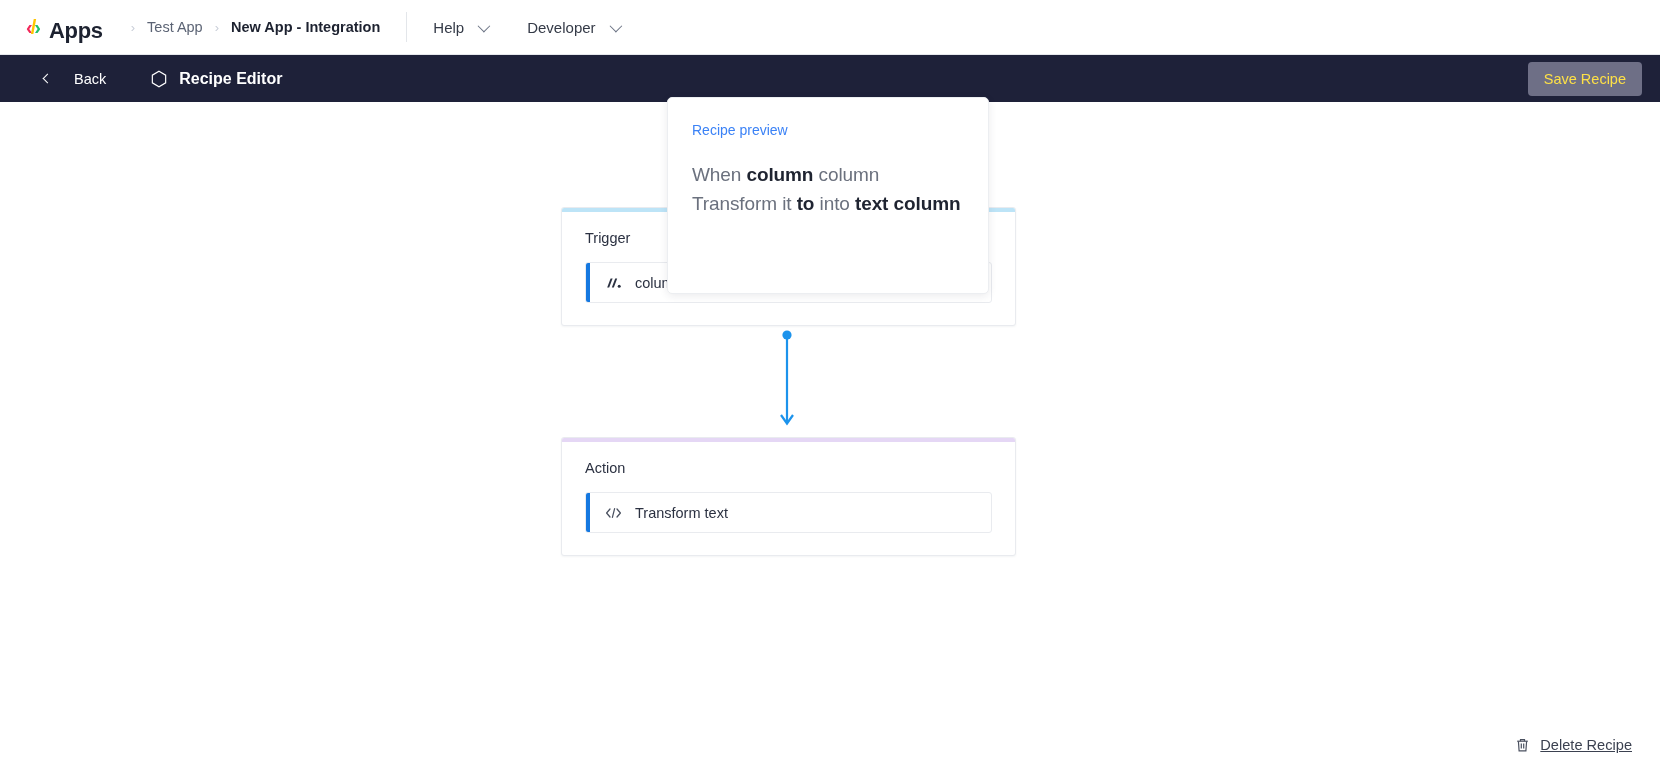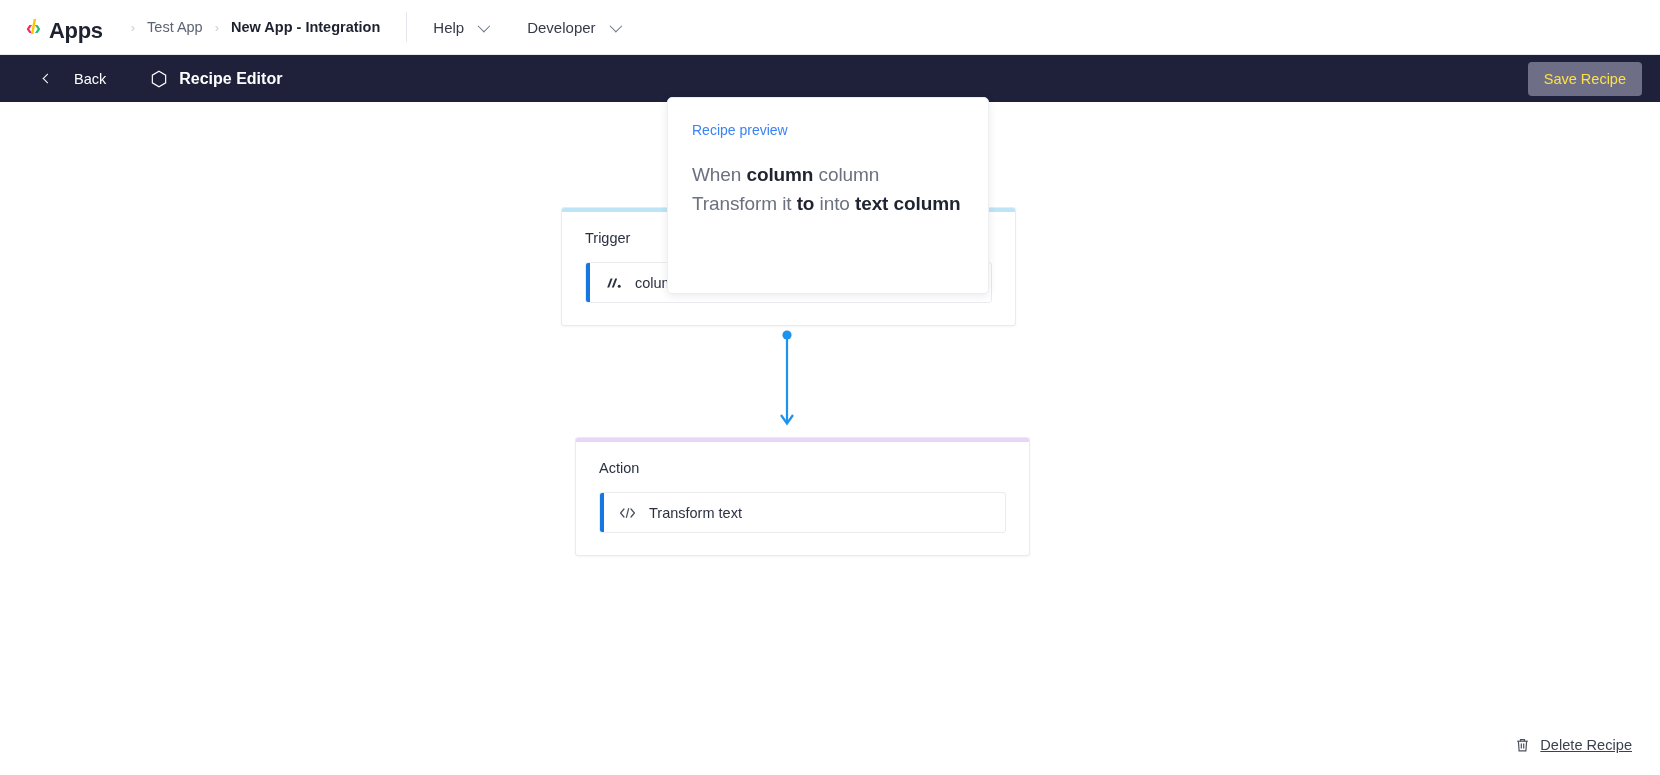--- a/index.html
+++ b/index.html
@@ -197,21 +197,21 @@
     justify-content: center;
     color: #2b3141;
   }
   .row-text {
     margin-left: 13px;
     font-size: 14.5px;
     color: #2b3141;
   }
 
   #trigger-card { left: 561px; top: 105px; }
-  #action-card  { left: 575px; top: 335px; }
+  #action-card  { left: 561px; top: 335px; }
 
   #trigger-card .top-accent { background: #bde4f7; }
   #action-card  .top-accent { background: #e5d7f5; }
 
   
   .connector {
     position: absolute;
     left: 773px;
     top: 228px;
     width: 28px;

